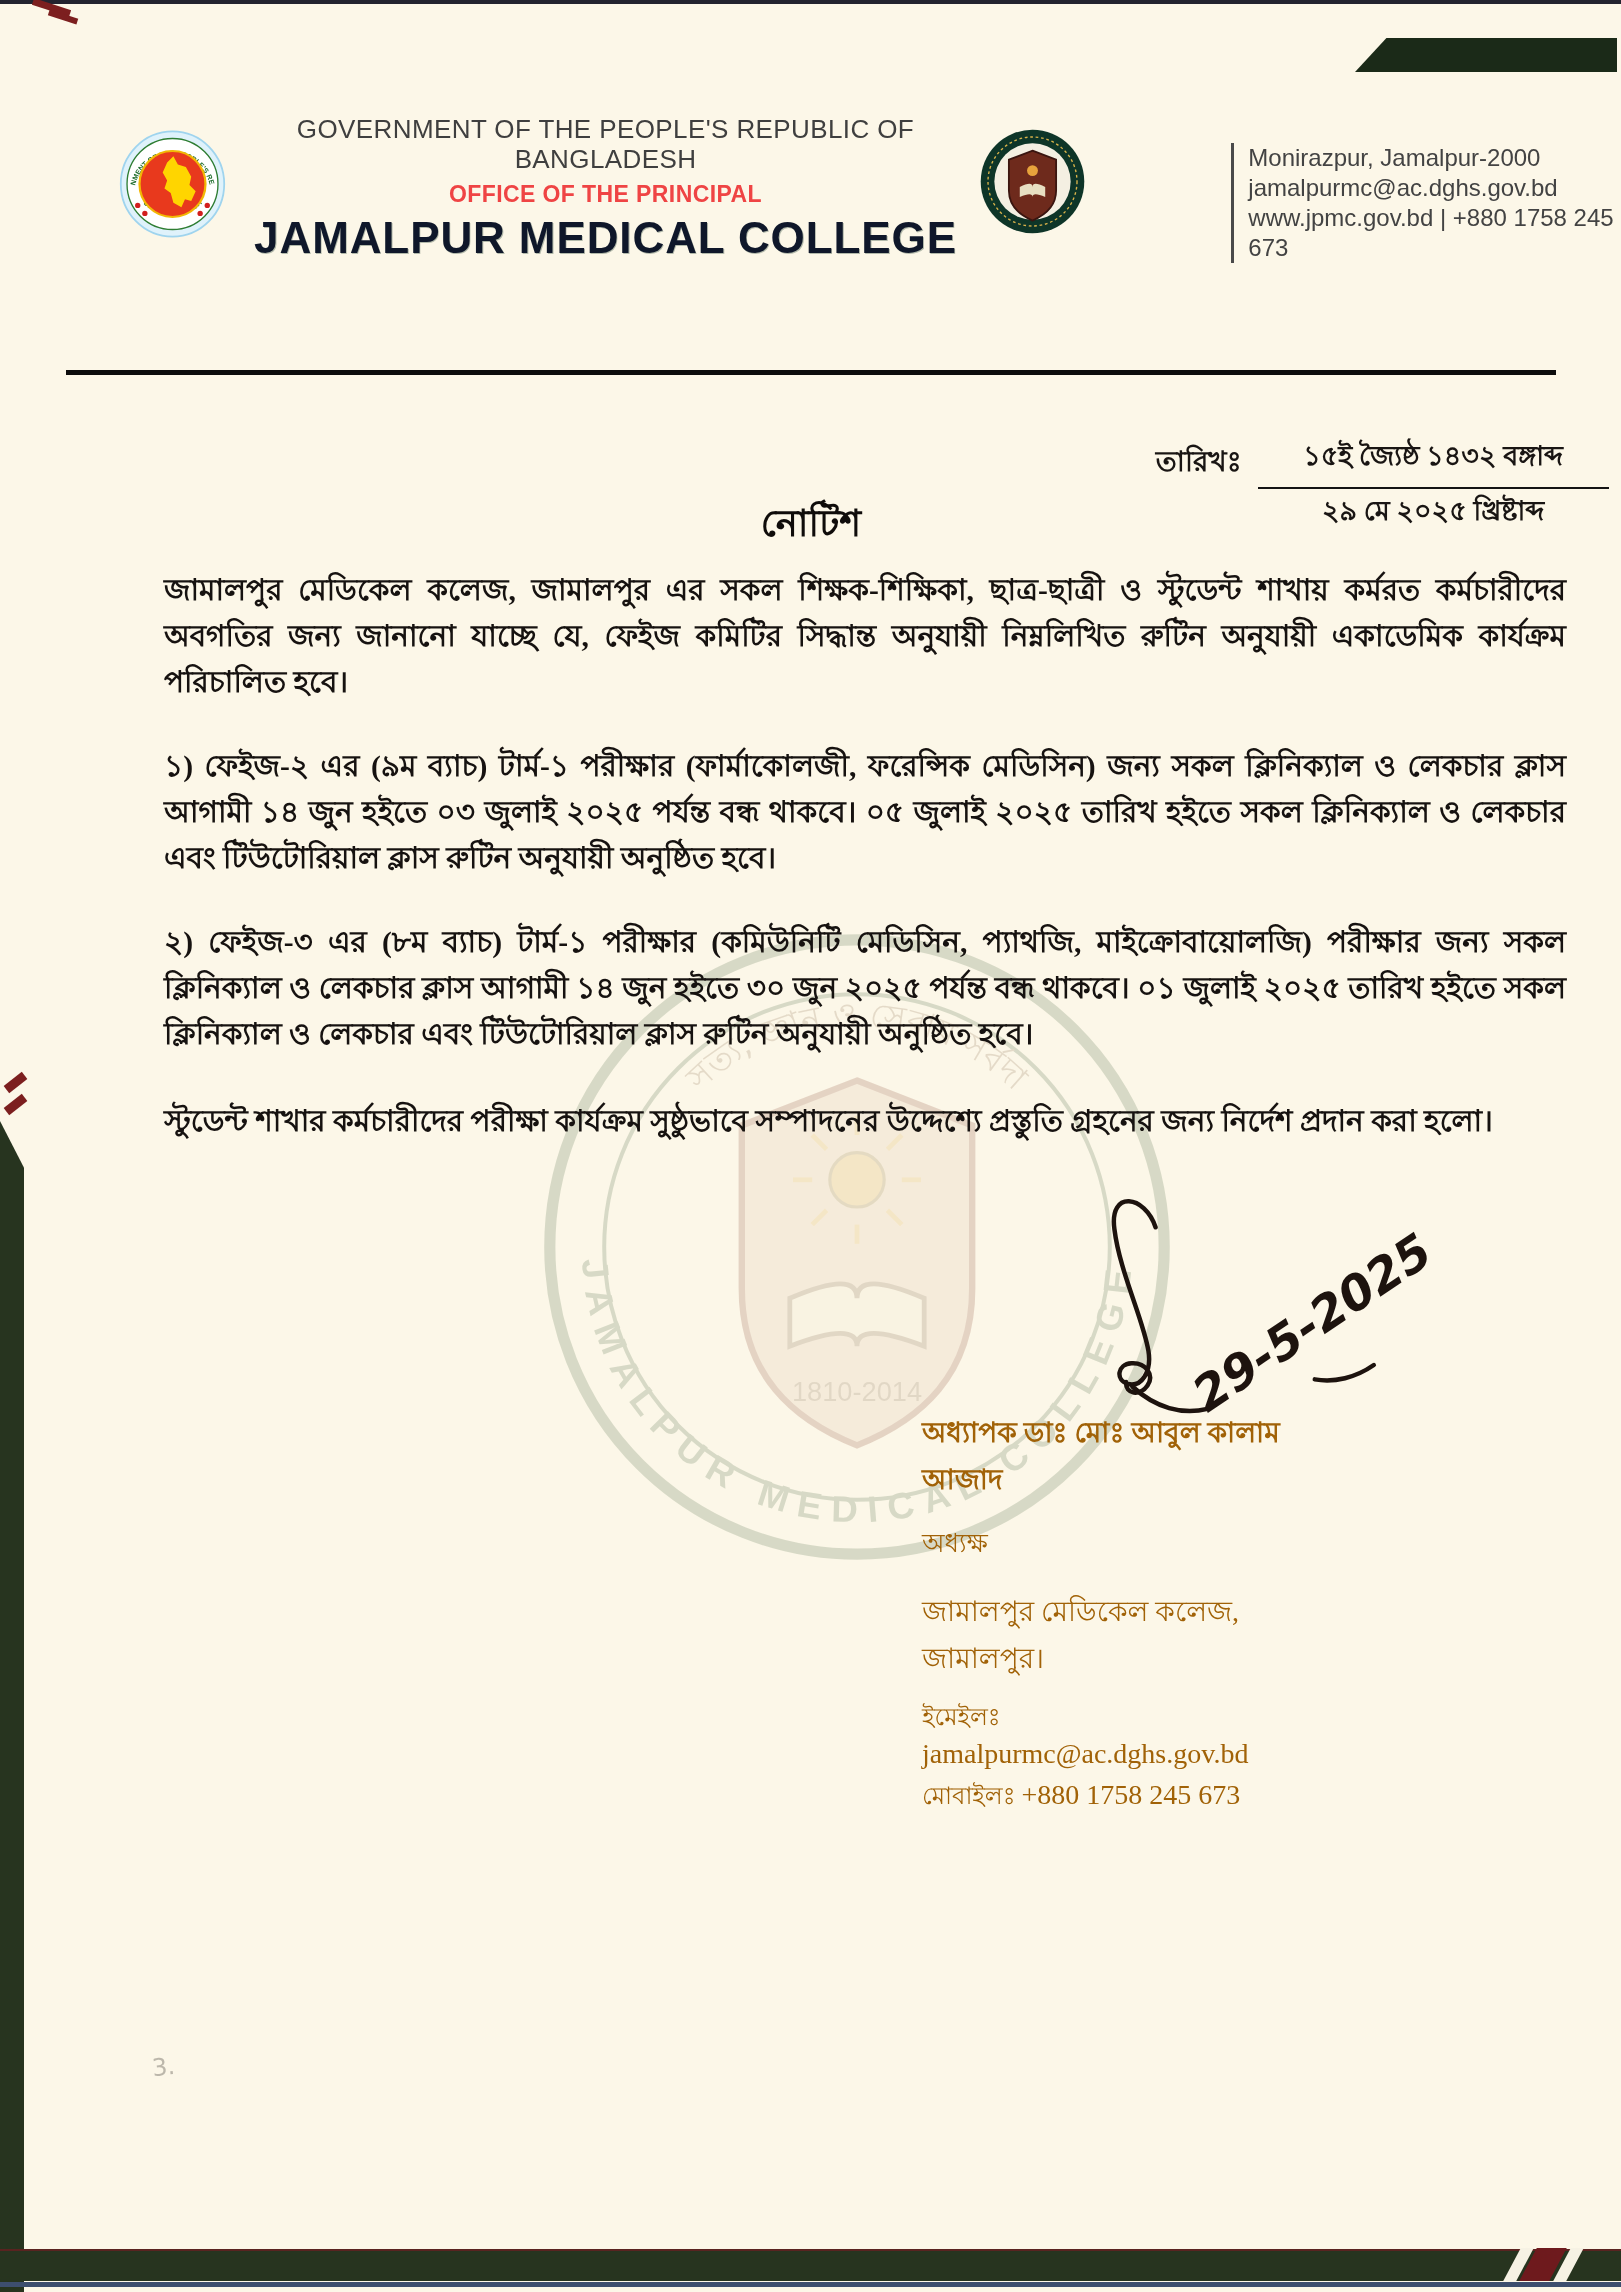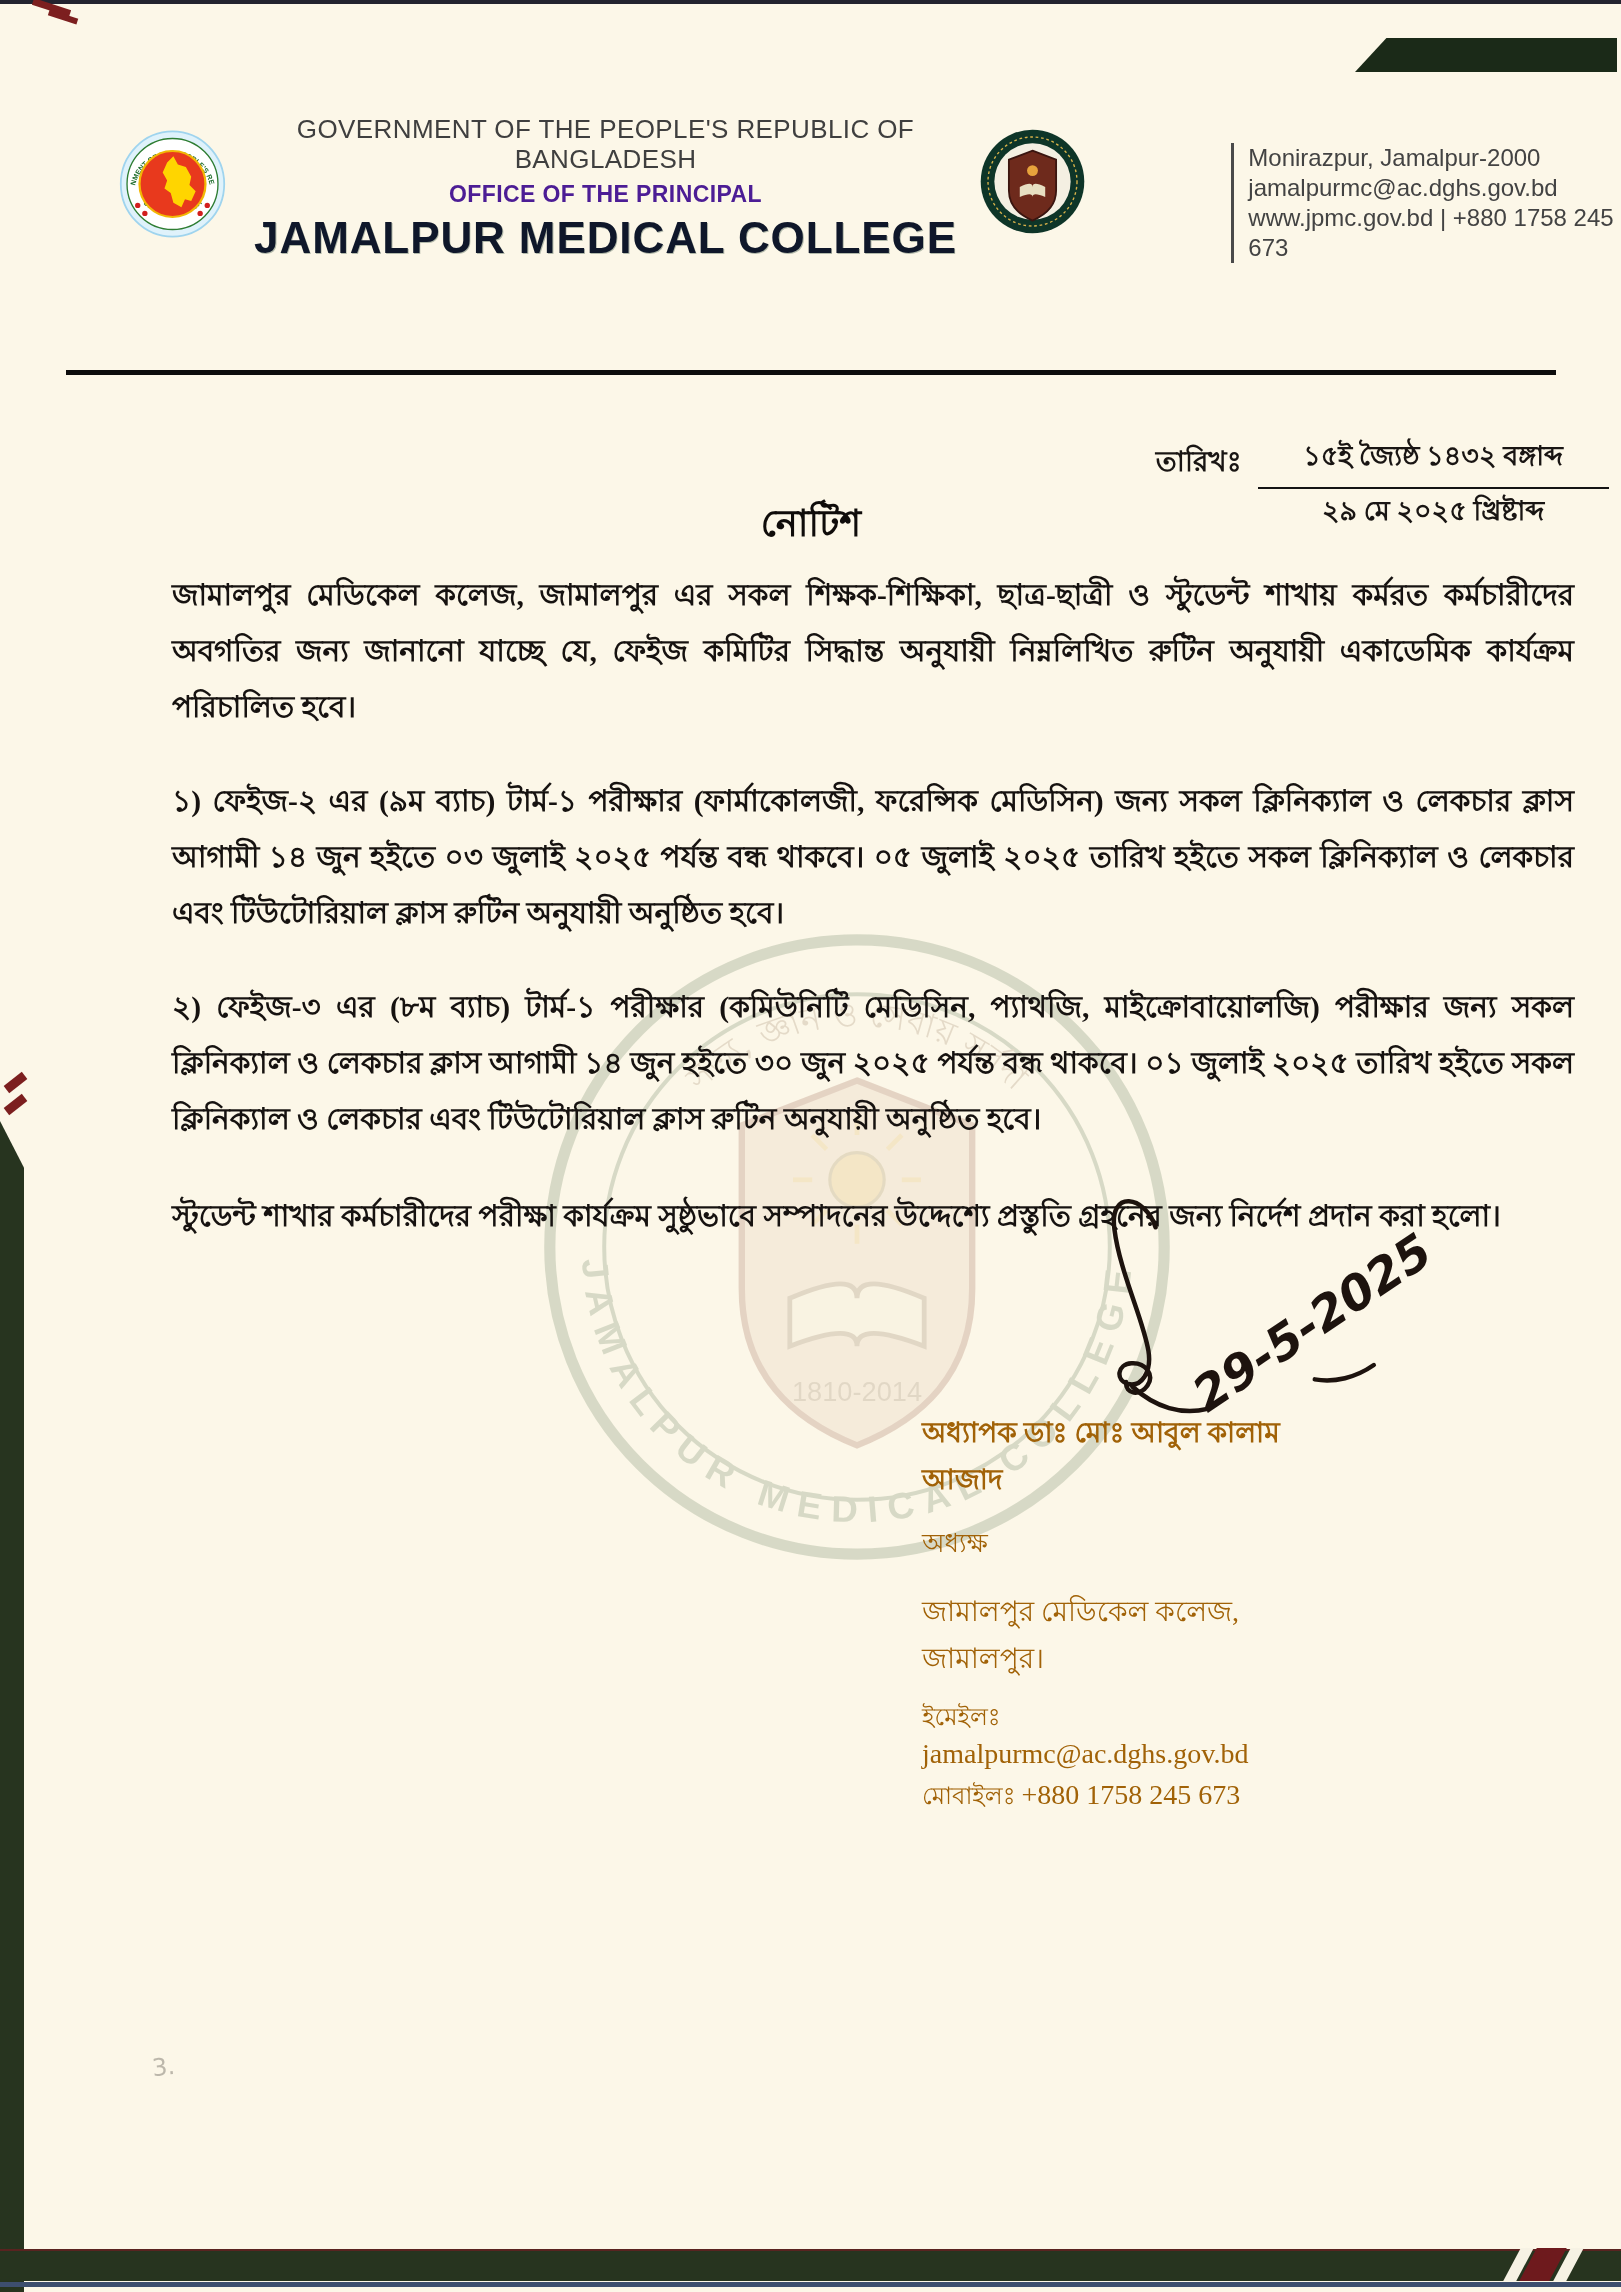--- a/index.html
+++ b/index.html
@@ -32,41 +32,41 @@
   .edge-bottom{position:absolute;left:0;top:2282px;width:100%;height:5.4px;background:#3d4e6e;}
 
   
   .watermark{position:absolute;left:537px;top:927px;width:640px;height:640px;opacity:0.20;pointer-events:none;}
 
   
   .gov-seal{position:absolute;left:119px;top:124px;width:107px;height:120px;}
   .header-text{position:absolute;left:226px;top:115px;width:759px;text-align:center;
     font-family:"Liberation Sans","DejaVu Sans",sans-serif;}
   .gov-line{font-size:26px;color:#3f3f3f;letter-spacing:0.4px;line-height:1.15;}
-  .office-line{font-size:23px;font-weight:bold;color:#4c1d95;letter-spacing:0.4px;margin-top:6.3px;}
+  .office-line{font-size:23px;font-weight:bold;color:#ef4444;letter-spacing:0.4px;margin-top:6.3px;}
   .college-name{font-size:44px;font-weight:bold;color:#0f172a;letter-spacing:0.9px;margin-top:4.5px;
     text-shadow:0.9px 0.9px 0 rgba(40,70,55,.35);}
   .college-seal{position:absolute;left:978px;top:127px;width:109px;height:109px;}
   .contact{position:absolute;left:1231px;top:143px;border-left:3.6px solid #4a4a4a;padding-left:14.3px;
     font-family:"Liberation Sans","DejaVu Sans",sans-serif;font-size:24px;color:#434343;line-height:1.25;}
 
   .rule{position:absolute;left:66px;top:370px;width:1490px;height:4.5px;background:#0d0d0d;}
 
   
   .date-block{position:absolute;right:13.4px;top:397px;display:flex;align-items:center;gap:16px;}
   .date-label{font-size:28px;font-weight:bold;}
   .date-fraction{width:351px;text-align:center;font-size:27px;font-weight:bold;line-height:1.35;}
   .date-top{display:block;border-bottom:2.7px solid #141414;padding-bottom:13px;margin-top:41px;}
   .date-bottom{display:block;padding-top:3.6px;}
 
   
   .notice-title{position:absolute;left:0;top:494px;width:1622px;text-align:center;
     font-size:37px;font-weight:bold;color:#0f0c0a;}
-  .body{position:absolute;left:172px;top:567px;width:1402px;font-size:29.6px;font-weight:600;
-    line-height:56px;text-align:justify;color:#161210;}
+  .body{position:absolute;left:164px;top:567px;width:1402px;font-size:29.6px;font-weight:600;
+    line-height:46px;text-align:justify;color:#161210;}
   .body p{margin:0 0 38px 0;}
   .body p.closing{margin-top:41px;}
 
   
   .sig-svg{position:absolute;left:1050px;top:1193px;width:390px;height:226px;}
   .sig-block{position:absolute;left:922px;top:1411px;width:385px;color:#a16207;}
   .sig-name{font-size:28px;font-weight:bold;}
   .sig-designation{font-size:26px;margin-top:18px;}
   .sig-institution{font-size:28px;margin-top:23px;}
   .sig-row{margin-top:14.3px;font-size:24px;}

